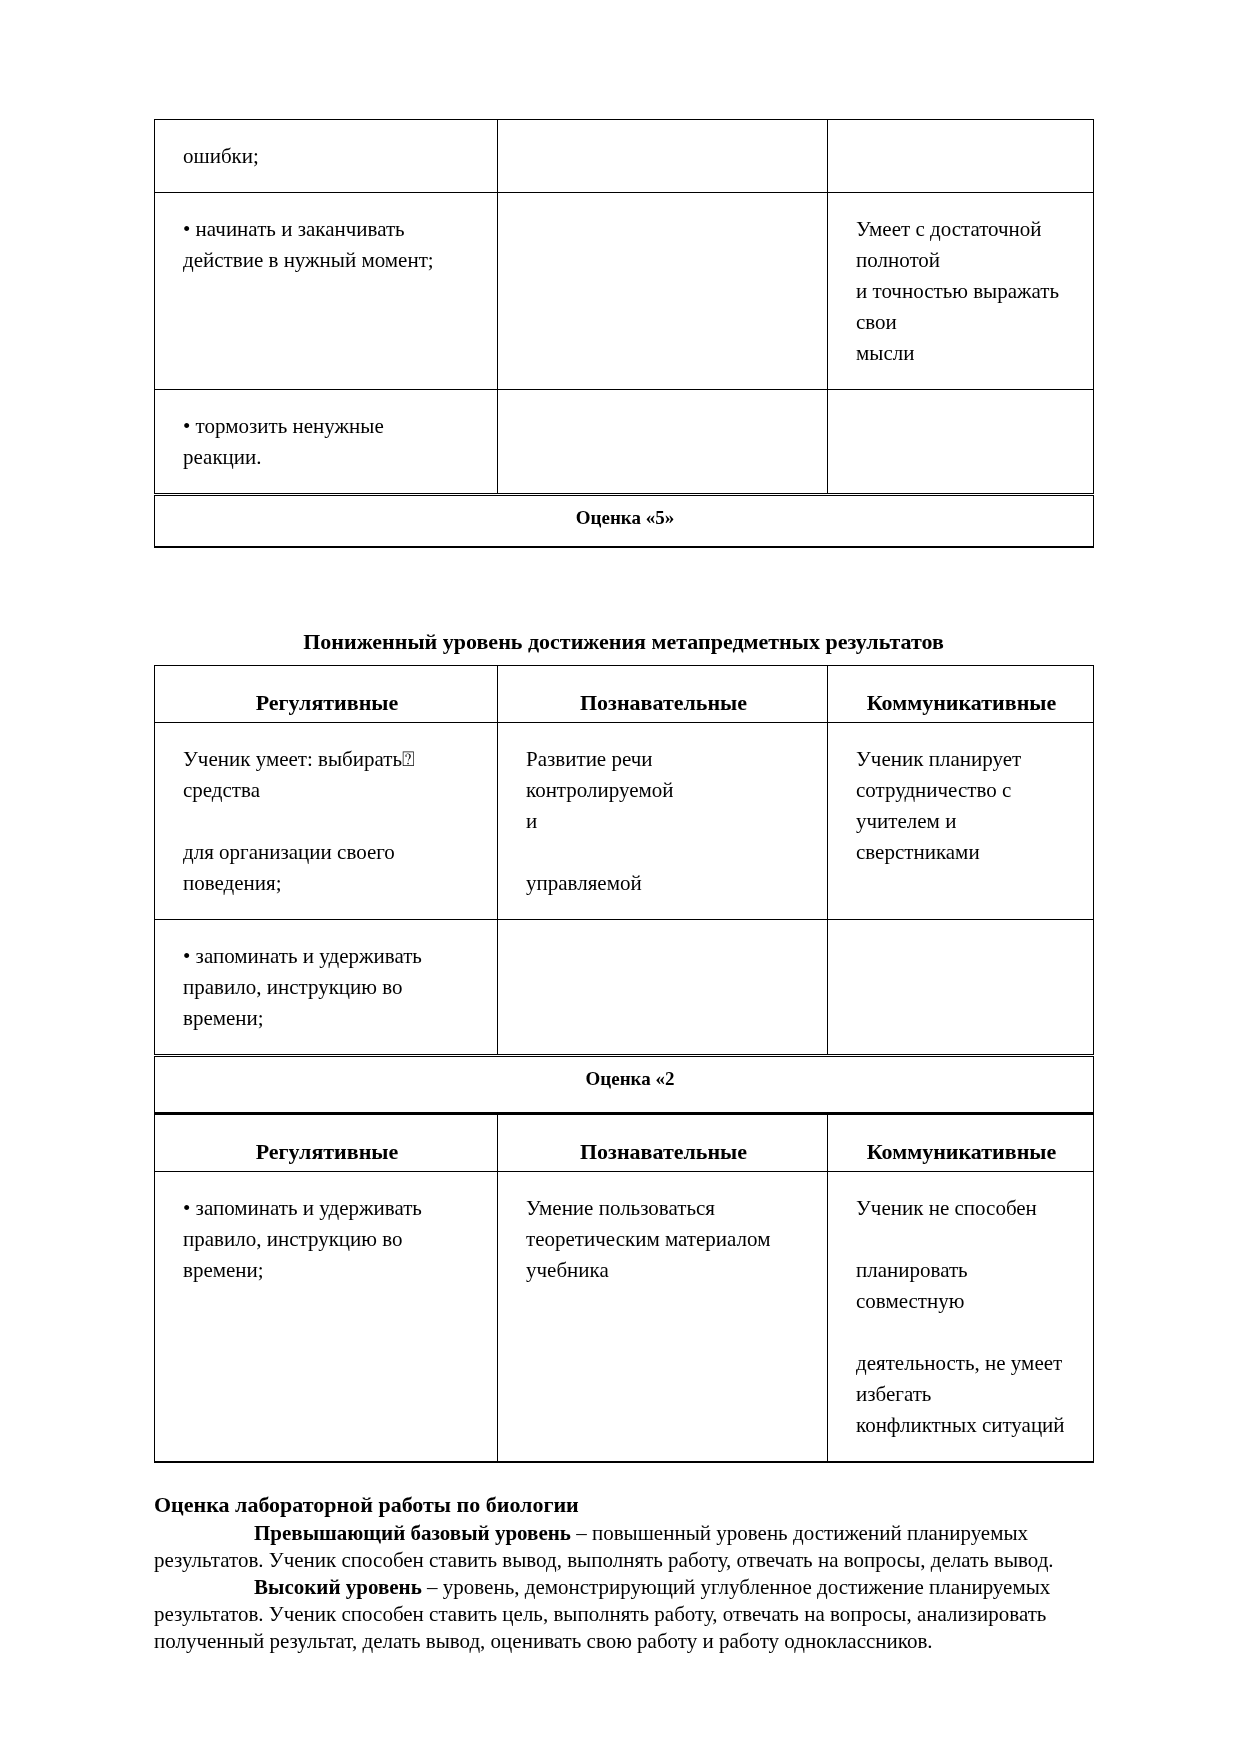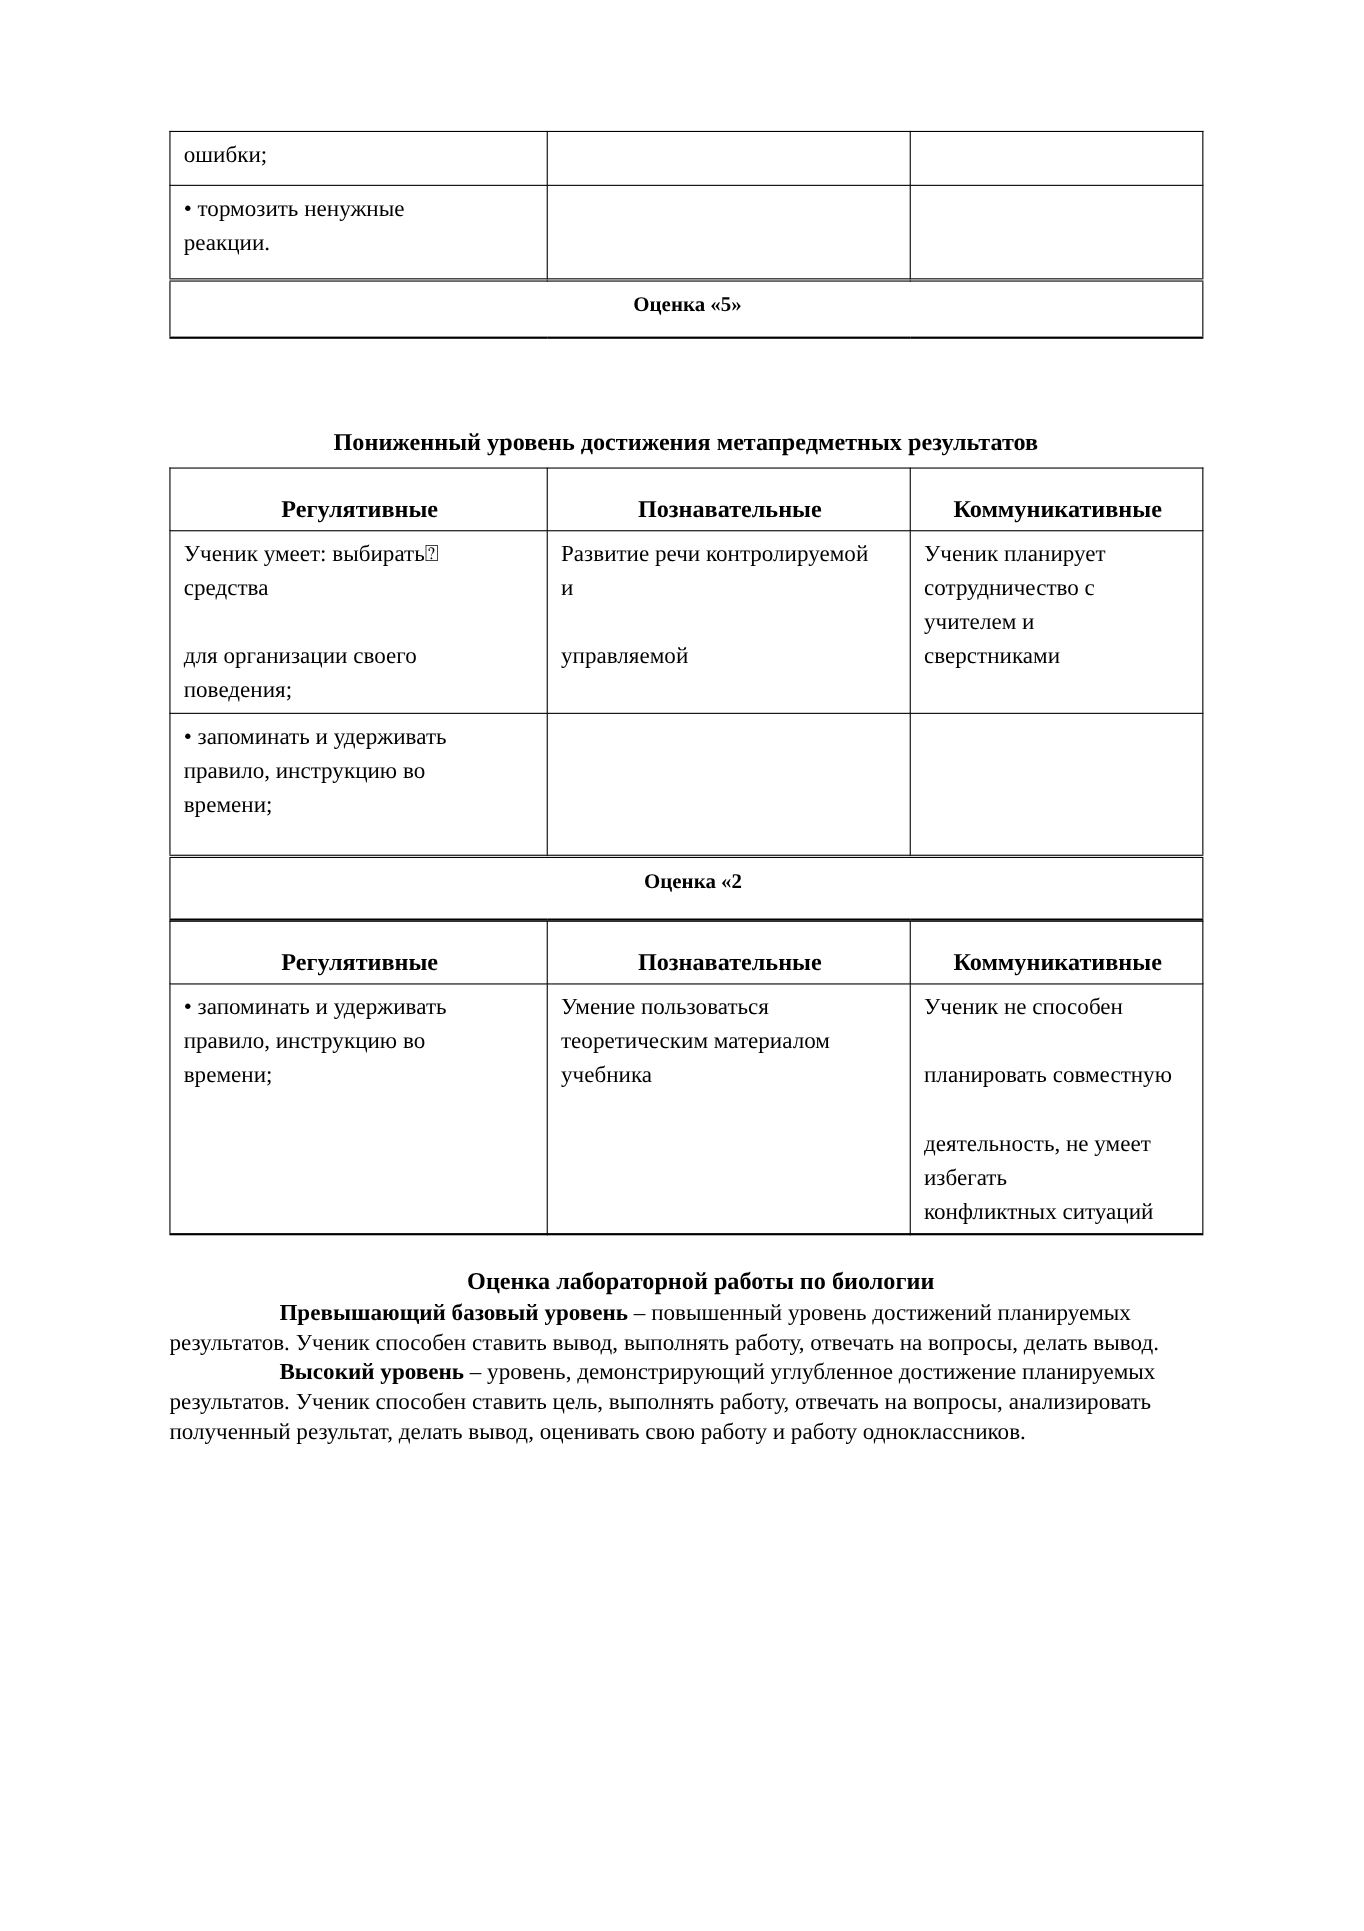--- a/index.html
+++ b/index.html
@@ -35,21 +35,21 @@
     text-align: left;
     font-weight: normal;
   }
   table.doc-table th.col-header {
     font-weight: bold;
     text-align: center;
     font-size: 22px;
     padding-top: 21px;
   }
   .cell-text {
-    margin: 0;
+    margin: 16px;
     white-space: pre-line;
   }
   tr.footer-row td {
     border-top: 3px double #000;
     text-align: center;
     font-weight: bold;
     font-size: 19px;
     padding-top: 6px;
   }
   
@@ -70,21 +70,20 @@
     text-align: center;
     font-weight: bold;
     font-size: 22px;
     line-height: 31px;
     margin: 0;
   }
   .heading-2 { margin: 78px 0 8px 0; }
   .heading-3 { margin: 12px 0 28px 0; }
   .heading-4 {
     width: 966px;
-    text-align: center;
     font-weight: bold;
     font-size: 22px;
     line-height: 31px;
     margin: 26px 0 0 0;
   }
   .body-par {
     width: 966px;
     margin: 0;
     line-height: 27px;
     text-indent: 100px;
@@ -102,20 +101,32 @@
         <col style="width:330px">
         <col style="width:266px">
       </colgroup>
     <tbody>
         <tr class="t1-r1">
       <td>
             <p class="cell-text">ошибки;</p>
           </td>
       <td></td>
       <td></td>
+    </tr>
+    <tr class="t1-r2">
+      <td>
+            <p class="cell-text">• начинать и заканчивать
+действие в нужный момент;</p>
+          </td>
+      <td></td>
+      <td>
+            <p class="cell-text">Умеет с достаточной полнотой
+и точностью выражать свои
+мысли</p>
+          </td>
     </tr>
     <tr class="t1-r3">
       <td>
             <p class="cell-text">• тормозить ненужные
 реакции.</p>
           </td>
       <td></td>
       <td></td>
     </tr>
     <tr class="footer-row t1-f">

